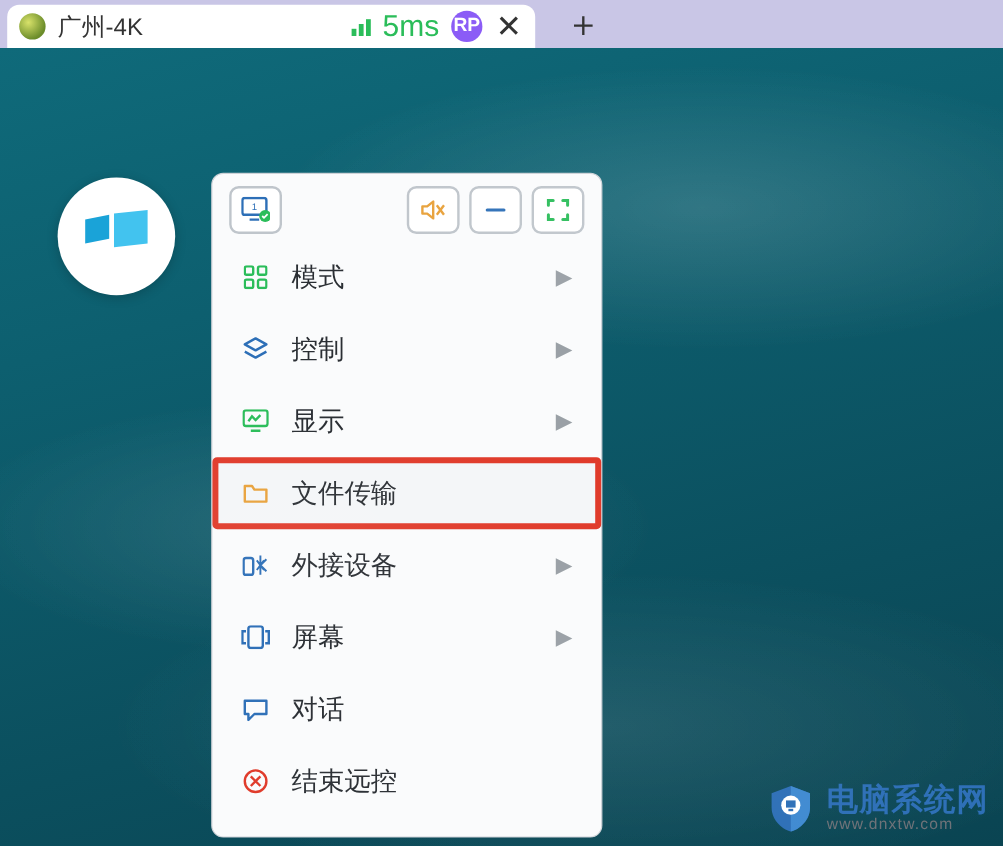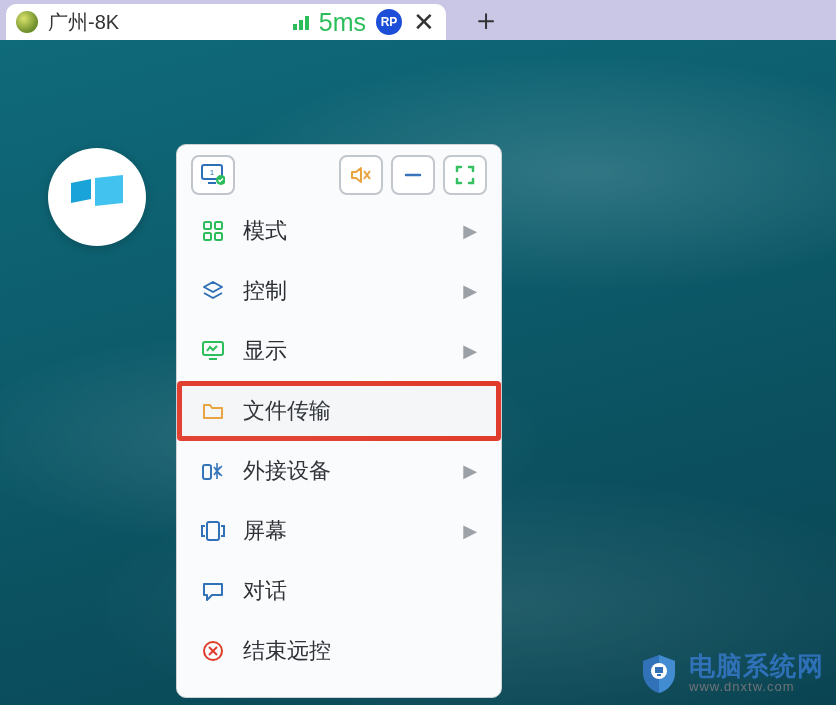--- a/index.html
+++ b/index.html
@@ -33,23 +33,23 @@
 }
 .tab-title { font-size: 20px; color: #333; flex: 1; }
 .signal-bars { display: inline-flex; align-items: flex-end; gap: 2px; height: 16px; }
 .signal-bars span { width: 4px; background: #2bbd5a; display: block; }
 .signal-bars span:nth-child(1){height:6px}
 .signal-bars span:nth-child(2){height:10px}
 .signal-bars span:nth-child(3){height:14px}
 .latency { color: #2bbd5a; font-size: 25px; font-weight: 500; }
 .rp-badge {
   width: 26px; height: 26px; border-radius: 50%;
-  background: #1d4ed8; color: #fff;
+  background: #8b5cf6; color: #fff;
   display: inline-flex; align-items: center; justify-content: center;
-  font-size: 12px; font-weight: bold;
+  font-size: 16px; font-weight: bold;
 }
 .tab-close { font-size: 26px; color: #333; width: 24px; text-align: center; cursor: pointer; }
 .newtab {
   font-size: 30px; color: #333; width: 40px; text-align: center;
   margin-left: 20px; cursor: pointer;
 }
 
 
 .desktop {
   position: absolute; top: 40px; left: 0; right: 0; bottom: 0;
@@ -123,21 +123,21 @@
 .wm-url { font-size: 13px; color: #6e7278; letter-spacing: 1px; }
 
 svg { display: block; }
 </style>
 </head>
 <body>
 
 <div class="tabbar">
   <div class="tab">
     <span class="tab-favicon"></span>
-    <span class="tab-title">广州-8K</span>
+    <span class="tab-title">广州-4K</span>
     <span class="signal-bars">
         <span></span>
         <span></span>
         <span></span>
       </span>
     <span class="latency">5ms</span>
     <span class="rp-badge">RP</span>
     <span class="tab-close">✕</span>
   </div>
   <div class="newtab">＋</div>

